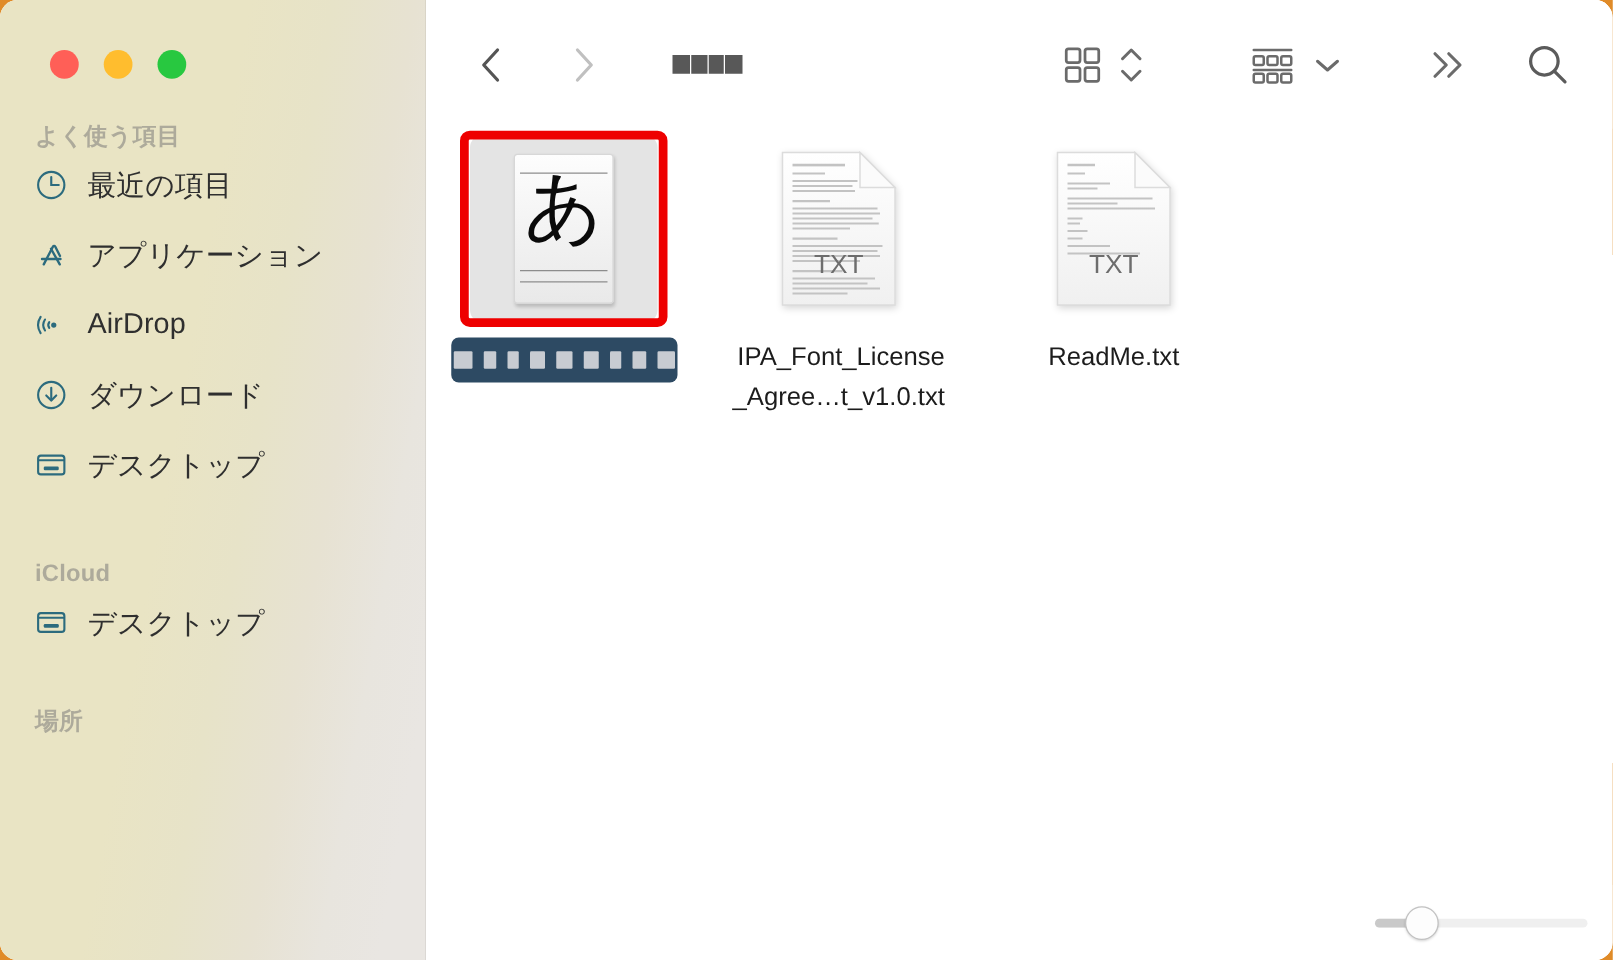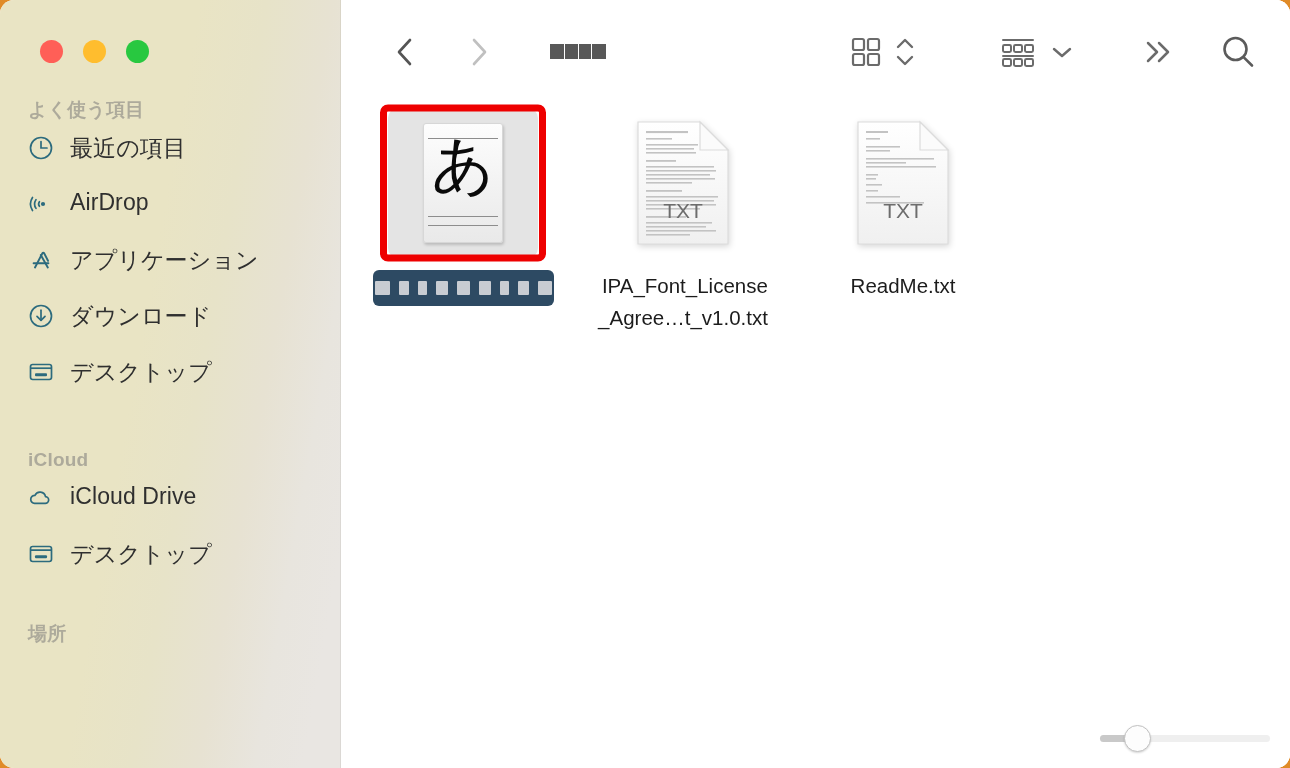--- a/index.html
+++ b/index.html
@@ -13,21 +13,20 @@
     background: #e08b28;
   }
 
   #window {
     position: absolute;
     inset: 0;
     display: flex;
     background: #ffffff;
     border-radius: 14px;
     overflow: hidden;
-    gap: 12px;
   }
 
   
   #sidebar {
     position: relative;
     width: 341px;
     height: 768px;
     flex: 0 0 341px;
     background: linear-gradient(100deg,
         #e9e4c4 0%,
@@ -342,39 +341,39 @@
           <svg width="28" height="28" viewBox="0 0 28 28" fill="none" stroke="currentColor" stroke-width="1.7">
             <circle cx="14" cy="14" r="10.5"></circle>
             <path d="M14 7.6V14h6" stroke-linecap="round"></path>
           </svg>
         </span>
         <span class="sb-label">最近の項目</span>
       </div>
 
       <div class="sb-item">
         <span class="sb-icon">
+          <svg width="28" height="28" viewBox="0 0 28 28" fill="none" stroke="currentColor" stroke-width="1.9" stroke-linecap="round" stroke-linejoin="round">
+            <path d="M8 21.5L15.4 7.2a1 1 0 0 1 1.75 0L21 14.8"></path>
+            <path d="M20.8 21.5L13.8 9"></path>
+            <path d="M6.6 17.2h14.8"></path>
+          </svg>
+        </span>
+        <span class="sb-label">アプリケーション</span>
+      </div>
+
+      <div class="sb-item">
+        <span class="sb-icon">
           <svg width="28" height="28" viewBox="0 0 28 28" fill="none" stroke="currentColor" stroke-width="1.7" stroke-linecap="round">
             <path d="M5.5 20.5a12 12 0 0 1 0-13"></path>
             <path d="M9 18.4a8 8 0 0 1 0-8.8"></path>
             <path d="M12.4 16.3a4 4 0 0 1 0-4.6"></path>
             <circle cx="16" cy="14" r="2.1" fill="currentColor" stroke="none"></circle>
           </svg>
         </span>
         <span class="sb-label">AirDrop</span>
-      </div>
-
-      <div class="sb-item">
-        <span class="sb-icon">
-          <svg width="28" height="28" viewBox="0 0 28 28" fill="none" stroke="currentColor" stroke-width="1.9" stroke-linecap="round" stroke-linejoin="round">
-            <path d="M8 21.5L15.4 7.2a1 1 0 0 1 1.75 0L21 14.8"></path>
-            <path d="M20.8 21.5L13.8 9"></path>
-            <path d="M6.6 17.2h14.8"></path>
-          </svg>
-        </span>
-        <span class="sb-label">アプリケーション</span>
       </div>
 
       <div class="sb-item">
         <span class="sb-icon">
           <svg width="28" height="28" viewBox="0 0 28 28" fill="none" stroke="currentColor" stroke-width="1.7" stroke-linecap="round" stroke-linejoin="round">
             <circle cx="14" cy="14" r="10.5"></circle>
             <path d="M14 8.2v10"></path>
             <path d="M10 14.4l4 4 4-4"></path>
           </svg>
         </span>
@@ -389,28 +388,20 @@
             <path d="M3.5 10.2h21"></path>
           </svg>
         </span>
         <span class="sb-label">デスクトップ</span>
       </div>
     </div>
 
     <div class="sb-section">
       <div class="sb-header">iCloud</div>
 
-      <div class="sb-item">
-        <span class="sb-icon">
-          <svg width="28" height="28" viewBox="0 0 28 28" fill="none" stroke="currentColor" stroke-width="1.7" stroke-linejoin="round">
-            <path d="M7.6 19.4a4 4 0 0 1 .3-8 5.6 5.6 0 0 1 10.6 1.2 3.4 3.4 0 0 1-.5 6.8z"></path>
-          </svg>
-        </span>
-        <span class="sb-label">iCloud Drive</span>
-      </div>
 
 
       <div class="sb-item">
         <span class="sb-icon">
           <svg width="28" height="28" viewBox="0 0 28 28" fill="none" stroke="currentColor" stroke-width="1.7" stroke-linejoin="round">
             <rect x="3.5" y="6.5" width="21" height="15" rx="2.2"></rect>
             <rect x="8" y="15.2" width="12" height="3" rx="1" fill="currentColor" stroke="none"></rect>
             <path d="M3.5 10.2h21"></path>
           </svg>
         </span>

